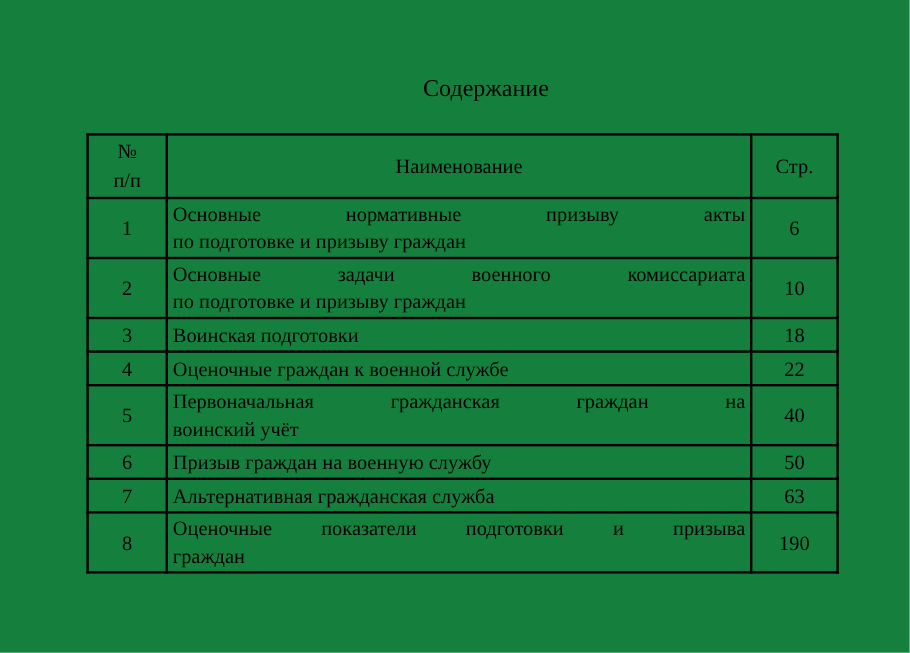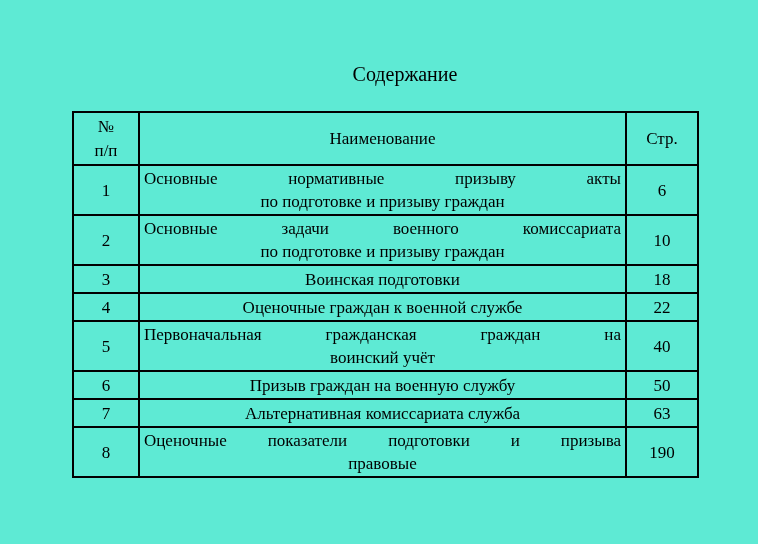--- a/index.html
+++ b/index.html
@@ -12,21 +12,21 @@
     background: #ffffff;
     position: relative;
     overflow: hidden;
     font-family: "Liberation Serif", "DejaVu Serif", serif;
     color: #000000;
     -webkit-font-smoothing: antialiased;
   }
   .doc-page {
     position: absolute;
     inset: 0;
-    background: #5eead4;
+    background: #15803d;
   }
   .doc-title {
     position: absolute;
     top: 61px;
     left: 0;
     right: 0;
     margin: 0;
     text-align: center;
     font-size: 20px;
     font-weight: normal;
@@ -66,21 +66,21 @@
   td.cell-name {
     text-align: left;
     padding-left: 7px;
     padding-right: 4px;
   }
   td.cell-name .line-justified {
     text-align: justify;
     text-align-last: justify;
   }
   td.cell-name .line-plain {
-    text-align: center;
+    text-align: left;
   }
 </style>
 </head>
 <body>
 
 <div class="doc-page">
 
   <h1 class="doc-title">Содержание</h1>
 
   <table class="toc">
@@ -139,28 +139,28 @@
         <tr class="h-one">
           <td class="cell-num">6</td>
           <td class="cell-name">
             <div class="line-plain">Призыв граждан на военную службу</div>
           </td>
           <td class="cell-page">50</td>
         </tr>
         <tr class="h-one">
           <td class="cell-num">7</td>
           <td class="cell-name">
-            <div class="line-plain">Альтернативная комиссариата служба</div>
+            <div class="line-plain">Альтернативная гражданская служба</div>
           </td>
           <td class="cell-page">63</td>
         </tr>
         <tr class="h-two">
           <td class="cell-num">8</td>
           <td class="cell-name">
             <div class="line-justified">Оценочные показатели подготовки и призыва</div>
-            <div class="line-plain">правовые</div>
+            <div class="line-plain">граждан</div>
           </td>
           <td class="cell-page">190</td>
         </tr>
       </tbody>
   </table>
 
 </div>
 
 </body></html>

